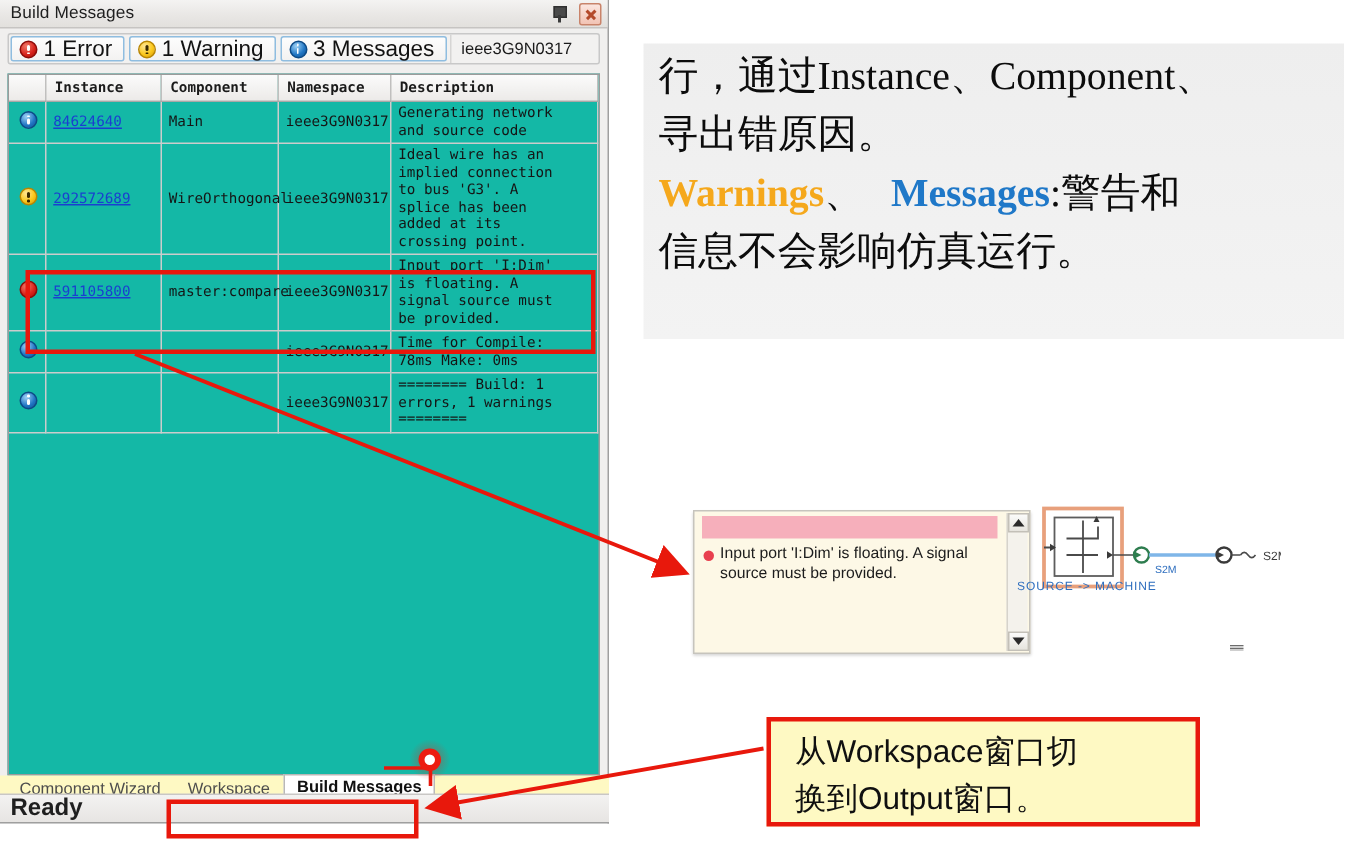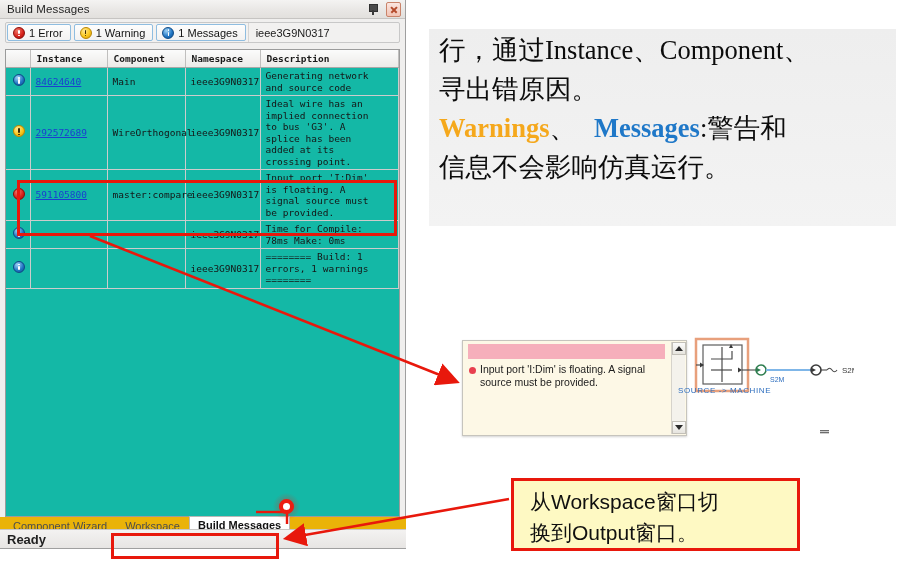--- a/index.html
+++ b/index.html
@@ -56,21 +56,21 @@
   #bm-filterbar {
     height: 21px; margin: 3px 5px 0 5px;
     display: flex; align-items: stretch;
     background: #f2f1f0;
     border: 1px solid #c8c8c8;
     border-radius: 2px;
   }
   .filter-btn {
     display: flex; align-items: center; gap: 4px;
     padding: 0 7px 0 5px;
-    font-size: 11px; color: #121212;
+    font-size: 15px; color: #121212;
     border: 1px solid #8fbde0;
     background: linear-gradient(to bottom, #fdfdfd, #f3f2f1);
     margin: 1px 2px 1px 1px;
     border-radius: 2px;
     white-space: nowrap;
   }
   .filter-plain {
     display: flex; align-items: center;
     padding: 0 7px; font-size: 11px; color: #1a1a1a;
     border-left: 1px solid #d6d5d4;
@@ -154,21 +154,21 @@
   
   #row-highlight {
     position: absolute; left: 17px; top: 180px; width: 380px; height: 56px;
     border: 3px solid #e8180c; pointer-events: none; z-index: 40;
   }
 
   
   #bm-dock-tabs {
     position: absolute; left: 0; bottom: 12px; width: 406px; height: 19px;
     display: flex; align-items: flex-end; padding-left: 4px;
-    background: #eab308;
+    background: #fef9c3;
   }
   .dock-tab {
     font-size: 11px; padding: 2px 8px 3px 8px; color: #4d4d4d;
     border: 1px solid transparent; white-space: nowrap;
   }
   .dock-tab.active {
     color: #111; font-weight: bold;
     background: #ffffff;
     border: 1px solid #b9b8b7; border-bottom: 2px solid #5a5a5a;
   }
@@ -177,21 +177,21 @@
     border: 3px solid #e8180c; z-index: 40; pointer-events: none;
   }
 
   
   #bm-status {
     position: absolute; left: 0; bottom: 0; width: 406px; height: 19px;
     background: linear-gradient(to bottom, #f3f2f1, #e7e5e3);
     border-top: 1px solid #c9c7c5;
     display: flex; align-items: center;
   }
-  #bm-status span { font-size: 13px; color: #1f1f1f; padding-left: 7px; font-weight: bold; }
+  #bm-status span { font-size: 16px; color: #1f1f1f; padding-left: 7px; font-weight: bold; }
 
   
   #red-dot {
     position: absolute; left: 279px; top: 499px; width: 15px; height: 15px; z-index: 35;
   }
   #red-dot .glow {
     position: absolute; left: -6px; top: -6px; width: 27px; height: 27px; border-radius: 50%;
     background: radial-gradient(circle, rgba(237,30,20,0.55) 0%, rgba(237,30,20,0.12) 55%, rgba(237,30,20,0) 72%);
   }
   #red-dot .ring {
@@ -287,21 +287,21 @@
       <div class="filter-btn">
         <span class="ico ico-error"></span>
         <span>1 Error</span>
       </div>
       <div class="filter-btn">
         <span class="ico ico-warn"></span>
         <span>1 Warning</span>
       </div>
       <div class="filter-btn">
         <span class="ico ico-info"></span>
-        <span>1 Messages</span>
+        <span>3 Messages</span>
       </div>
       <div class="filter-plain">ieee3G9N0317</div>
     </div>
 
     <div id="bm-gridwrap">
       <table id="bm-grid">
         <colgroup>
           <col class="col-ico">
             <col class="col-inst">
             <col class="col-comp">

